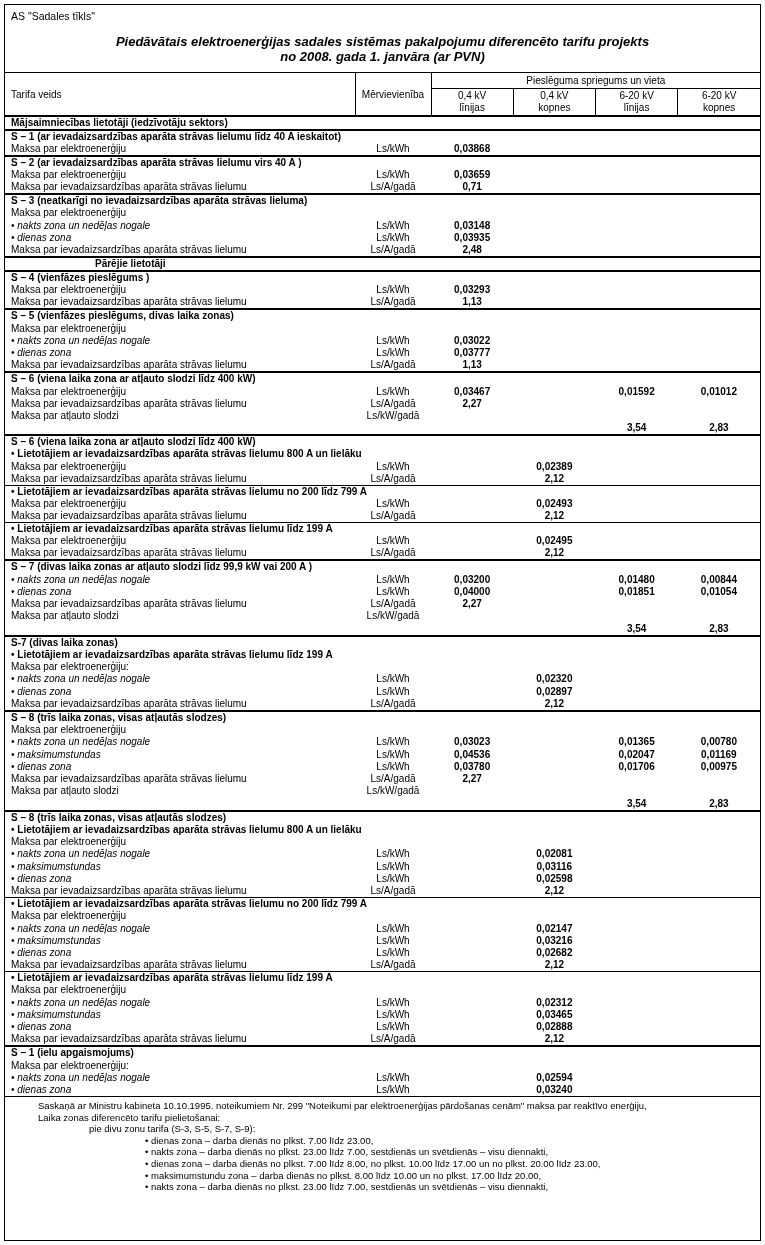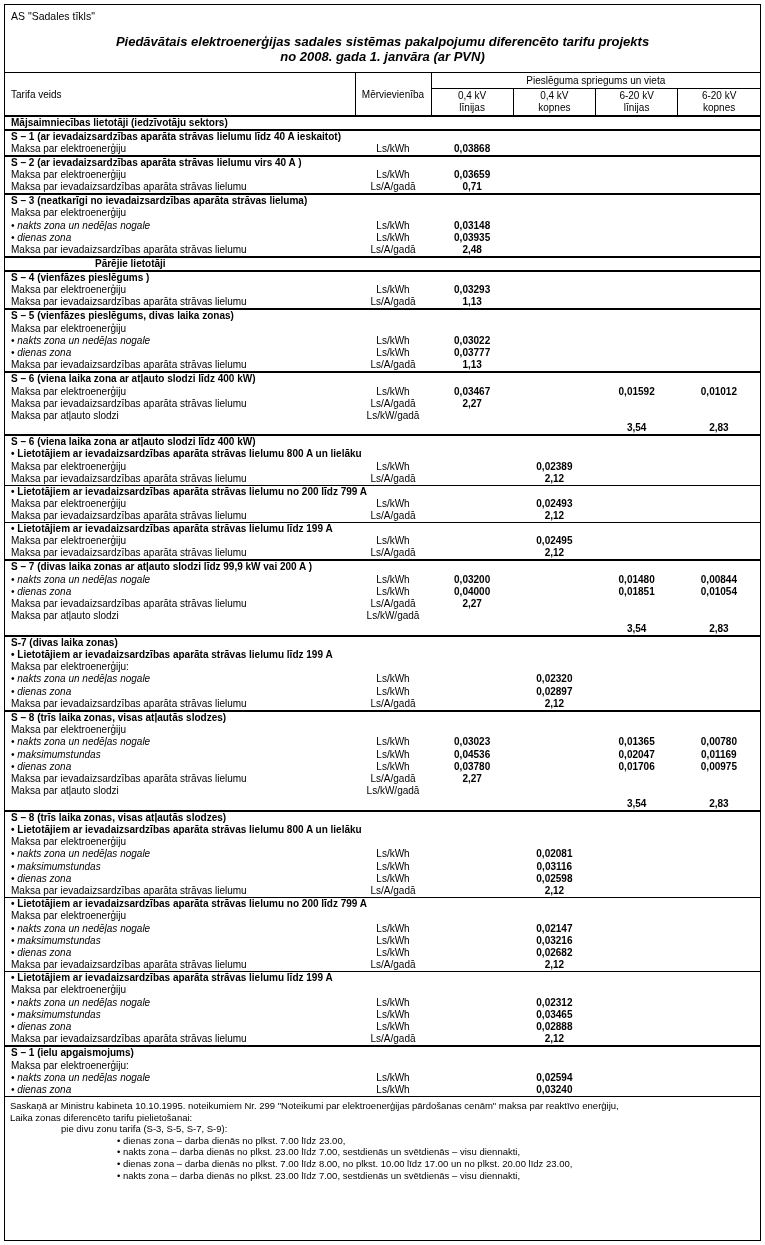--- a/index.html
+++ b/index.html
@@ -64,21 +64,21 @@
   tr.s td.lbl { font-weight: bold; margin-left: 8px; }
   tr.sc td.lbl { padding-left: 90px; }
   tr.b td.lbl { font-weight: bold; margin-top: 19px; }
   tr.bt td { border-top: 1px solid #000; }
   tr.i td.lbl { font-style: italic; }
   .notes {
     margin-top: 3px;
     font-size: 9.5px;
     line-height: 11.6px;
   }
-  .note { white-space: nowrap; }
+  .note { white-space: nowrap; margin-left: 28px; }
   .ind0 { padding-left: 5px; }
   .ind1 { padding-left: 56px; }
   .ind2 { padding-left: 112px; }
 </style>
 </head>
 <body>
 
 <div class="page">
 
   <div class="company">AS "Sadales tīkls"</div>
@@ -750,16 +750,17 @@
       </tbody>
   </table>
 
   <div class="notes">
       <div class="note ind0">Saskaņā ar Ministru kabineta 10.10.1995. noteikumiem Nr. 299 "Noteikumi par elektroenerģijas pārdošanas cenām" maksa par reaktīvo enerģiju,</div>
       <div class="note ind0">Laika zonas  diferencēto tarifu pielietošanai:</div>
       <div class="note ind1">pie divu zonu tarifa (S-3, S-5, S-7, S-9):</div>
       <div class="note ind2">• dienas zona – darba dienās no plkst. 7.00 līdz 23.00,</div>
       <div class="note ind2">• nakts zona  – darba dienās no plkst. 23.00 līdz 7.00, sestdienās un svētdienās – visu diennakti,</div>
       <div class="note ind2">• dienas zona – darba dienās no plkst. 7.00 līdz 8.00, no plkst. 10.00 līdz 17.00 un no plkst. 20.00 līdz 23.00,</div>
+      <div class="note ind2">• maksimumstundu zona – darba dienās no plkst. 8.00 līdz 10.00 un no plkst. 17.00 līdz 20.00,</div>
       <div class="note ind2">• nakts zona  – darba dienās no plkst. 23.00 līdz 7.00, sestdienās un svētdienās – visu diennakti,</div>
     </div>
 
 </div>
 
 </body></html>

